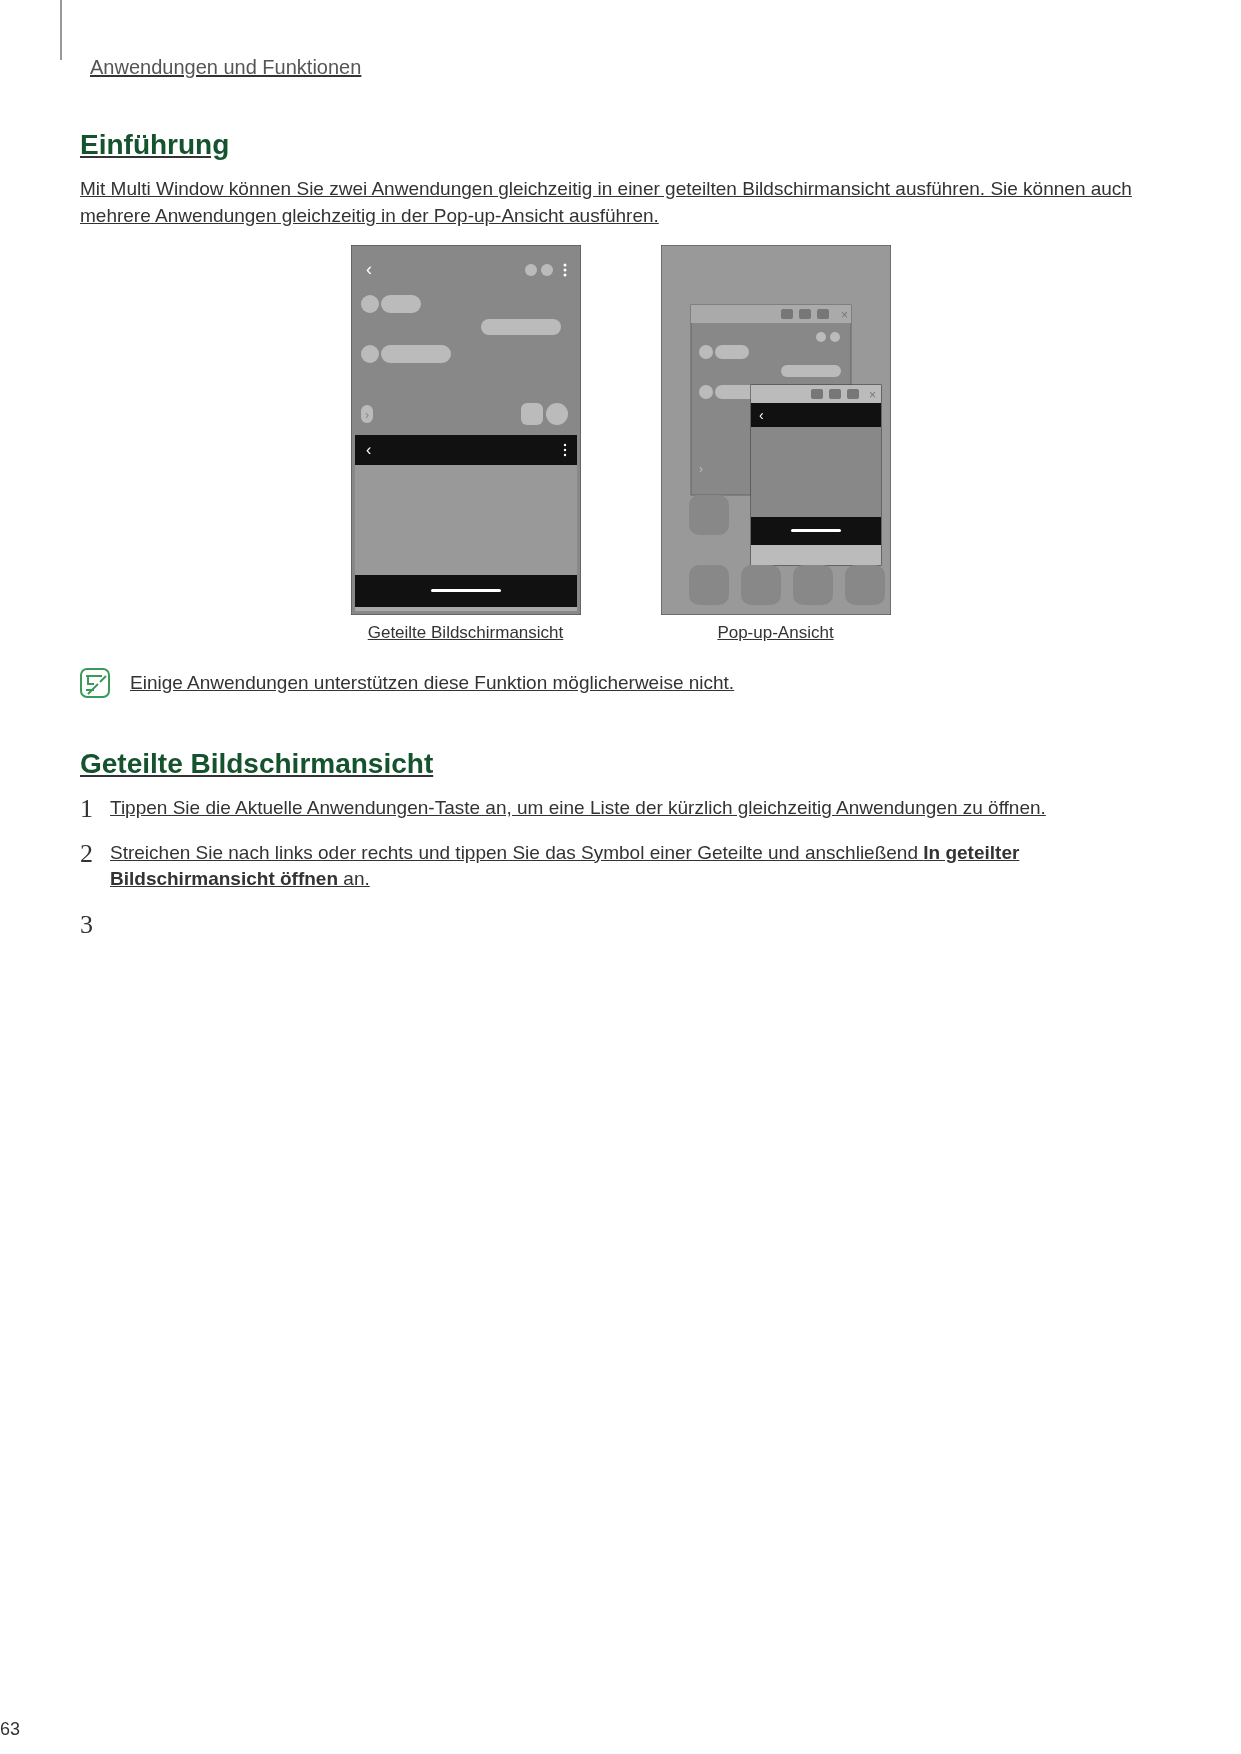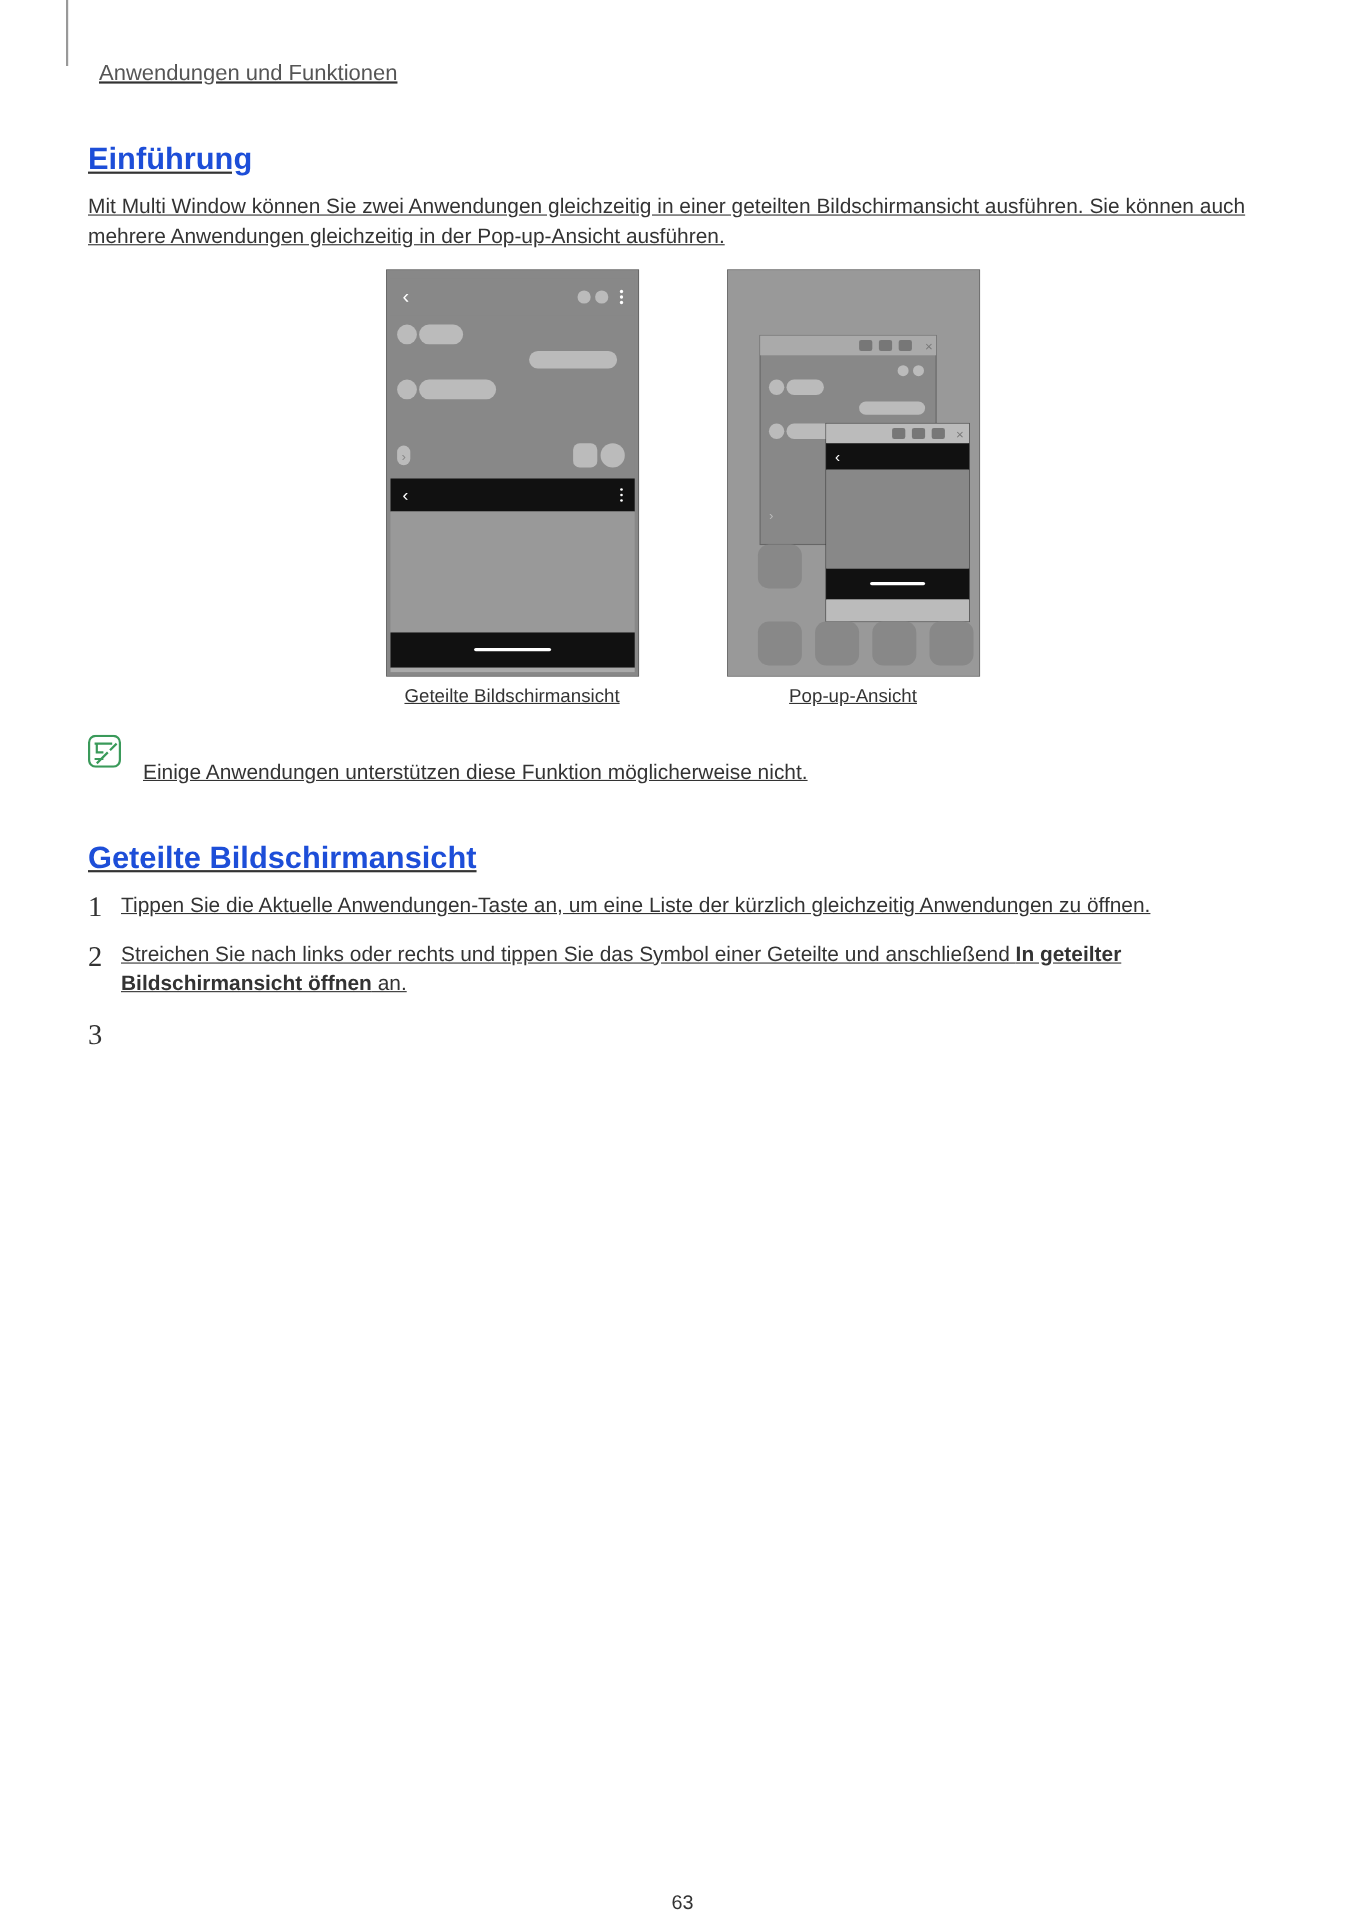--- a/index.html
+++ b/index.html
@@ -30,21 +30,21 @@
     margin-bottom: 50px;
     margin-left: 10px;
   }
   h1.title {
     color: #1a73b8;
     font-size: 44px;
     font-weight: bold;
     margin: 0 0 45px 0;
   }
   h2.subtitle {
-    color: #1d4ed8;
+    color: #14532d;
     font-size: 28px;
     font-weight: bold;
     margin: 0 0 15px 0;
   }
   p.body-text {
     font-size: 19px;
     line-height: 1.4;
     margin: 0 0 16px 0;
     color: #333;
   }
@@ -75,21 +75,20 @@
   }
   .note-icon {
     width: 30px;
     height: 30px;
     flex-shrink: 0;
   }
   .note-text {
     font-size: 19px;
     color: #333;
     padding-top: 4px;
-    margin-top: 20px;
   }
   ol.steps {
     list-style: none;
     padding: 0;
     margin: 0;
     counter-reset: step;
   }
   ol.steps > li {
     position: relative;
     padding-left: 30px;
@@ -107,21 +106,20 @@
     font-family: Georgia, serif;
   }
   .bold {
     font-weight: bold;
   }
   .page-num {
     position: absolute;
     bottom: 30px;
     left: 0;
     right: 0;
-    text-align: center;
     font-size: 18px;
     color: #333;
   }
 </style>
 </head>
 <body>
 
 <div class="page">
   <div class="side-line"></div>
   <div class="breadcrumb">Anwendungen und Funktionen</div>

